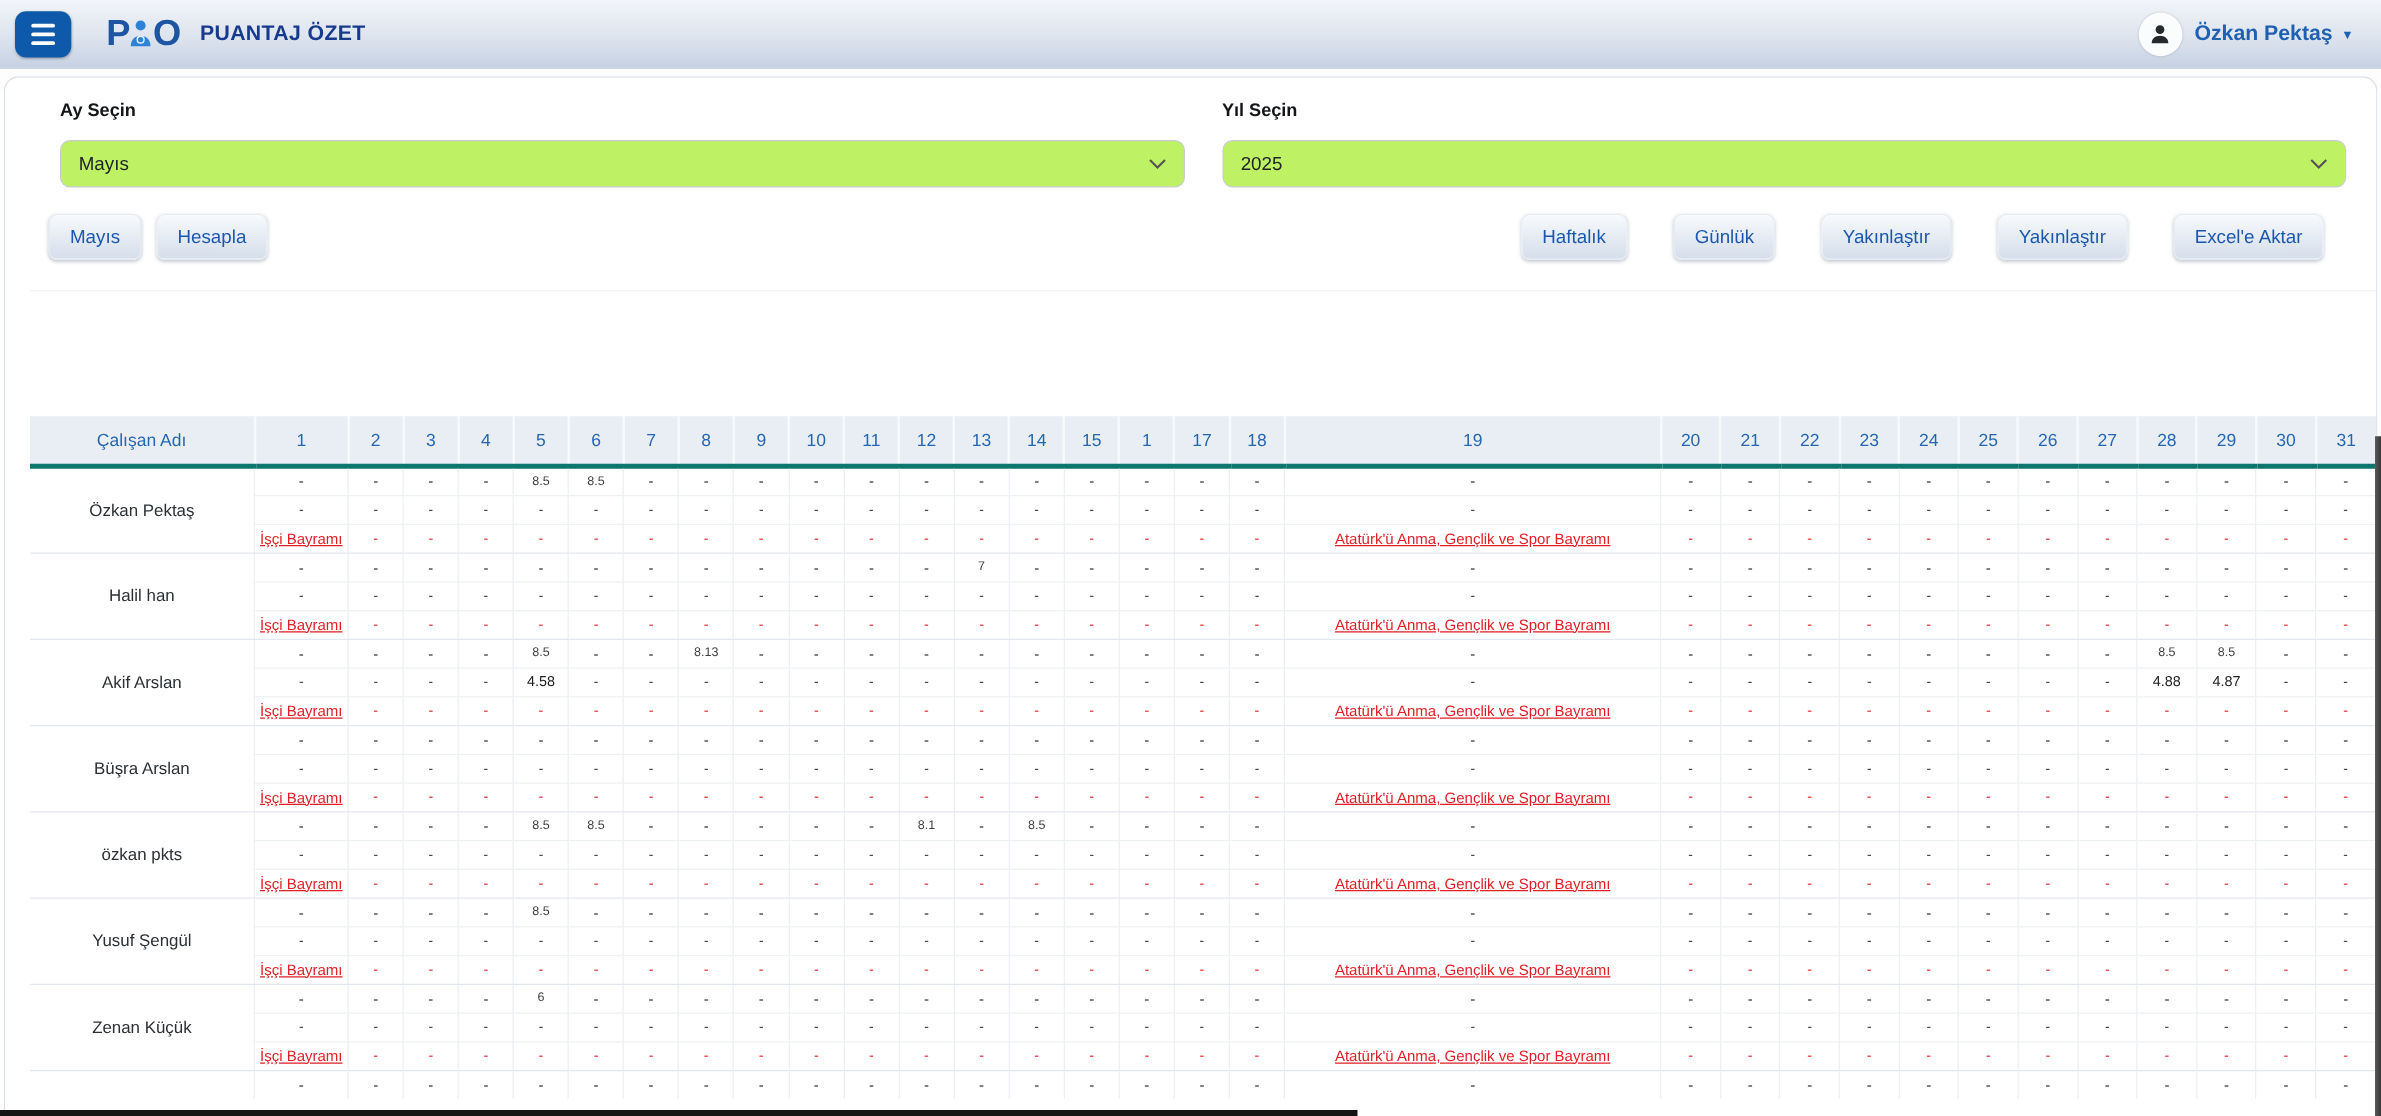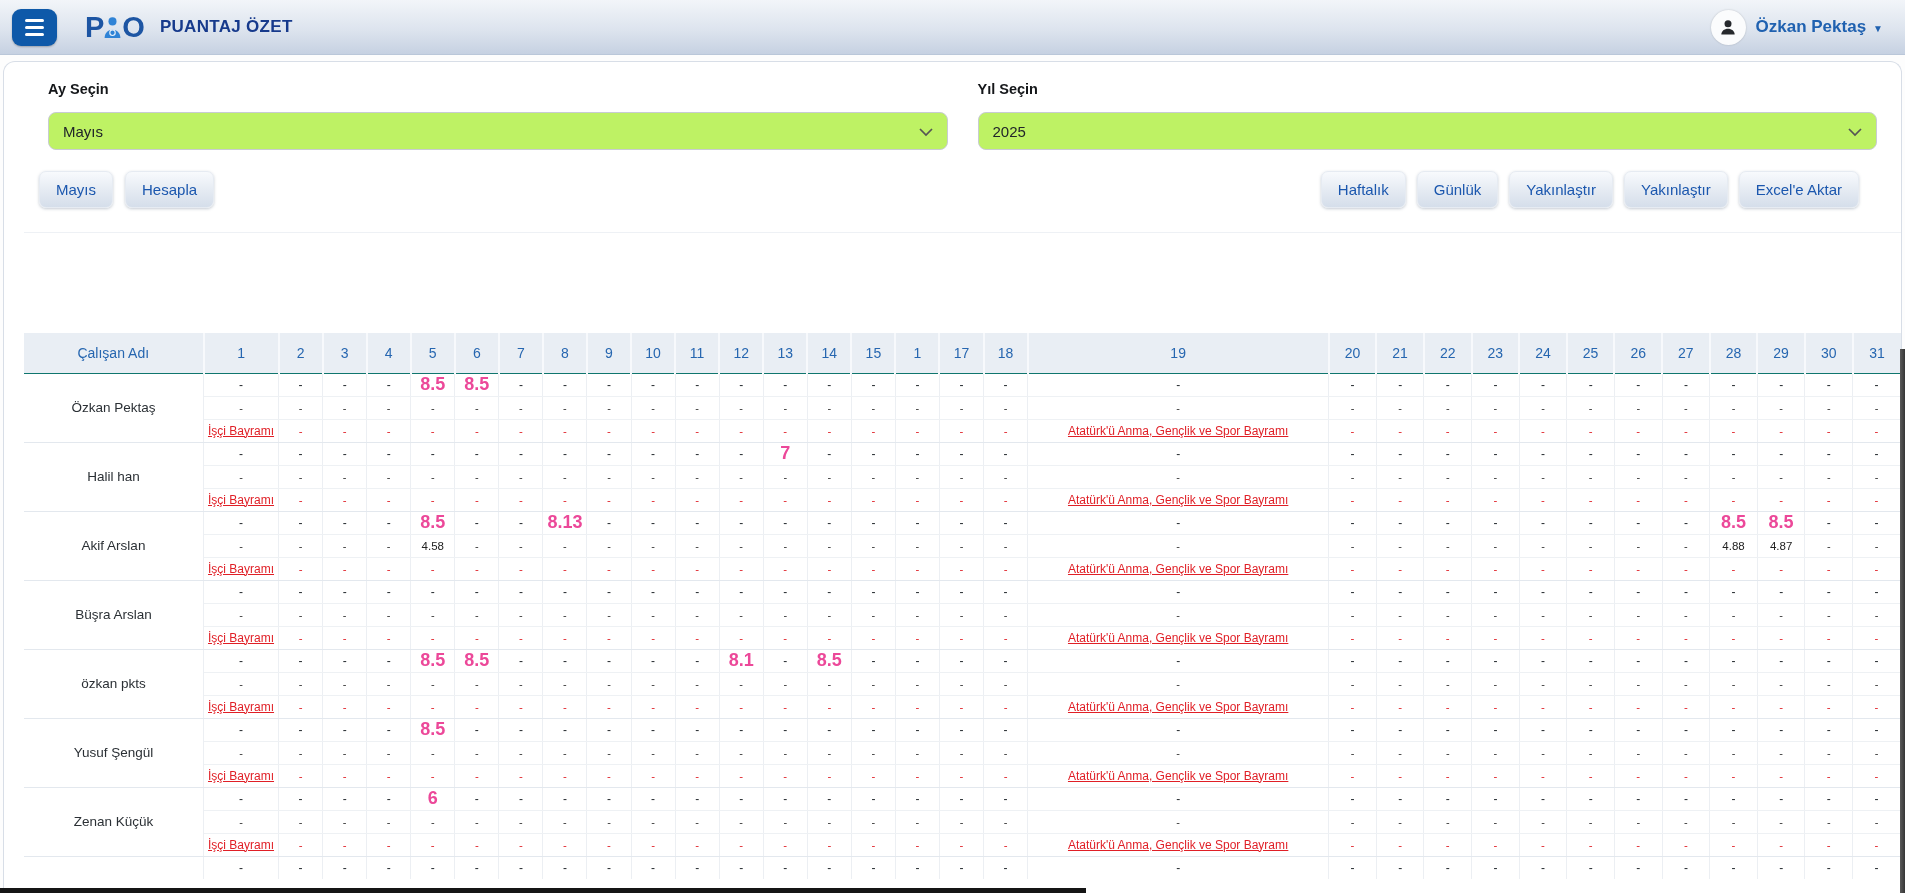--- a/index.html
+++ b/index.html
@@ -77,21 +77,21 @@
     cursor: pointer;
   }
   .select .chev { margin-left: auto; }
 
   .actions-row {
     display: flex; align-items: center;
     margin-top: 21px;
     padding: 0 42px 0 15px;
   }
   .left-actions { display: flex; gap: 12px; }
-  .right-actions { margin-left: auto; display: flex; gap: 11px; }
+  .right-actions { margin-left: auto; display: flex; gap: 37px; }
   .btn {
     background: linear-gradient(180deg, #f8fafd 0%, #e4eaf2 55%, #d5deea 100%);
     border: 1px solid #e6ebf2;
     border-radius: 7px;
     padding: 9px 16px;
     font-family: "Liberation Sans", sans-serif;
     font-size: 15px; color: #1b57ae;
     cursor: pointer;
     box-shadow: 0 1px 3px rgba(90,105,130,.35);
     white-space: nowrap;
@@ -111,40 +111,40 @@
   col.c-d19 { width: 16.05%; }
   col.c-nb  { width: 2.54%; }
 
   .timesheet th {
     background: #e9eef4;
     color: #2666b0;
     font-size: 14px; font-weight: 500;
     height: 40px;
     text-align: center;
     border-right: 2px solid #f7f9fc;
-    border-bottom: 1px solid #0f766e;
+    border-bottom: 4px solid #0f766e;
   }
   .timesheet th:last-child { border-right: none; }
 
   .timesheet td {
     height: 23px;
     text-align: center;
     vertical-align: middle;
     border-right: 1px solid #eceff3;
     border-bottom: 1px solid #eef1f4;
     font-size: 12px; color: #1f2429;
     overflow: hidden; white-space: nowrap;
   }
   .timesheet td.name {
     font-size: 13.5px; color: #2b3035;
     background: #fff;
     border-right: 1px solid #eceff3;
     border-bottom: 1px solid #e3e8ee;
   }
-  .timesheet .r1 td.val { font-weight: 700; font-size: 18px; color: #ec4899; }
+  .timesheet .r1 td.val { font-weight: 400; font-size: 10px; color: #404040; }
   .timesheet .r2 td { font-size: 11px; color: #333; }
   .timesheet .r2 td.val2 { font-size: 11.5px; color: #222; }
   .timesheet .r3 td { color: #e01f26; font-size: 11.5px; border-bottom: 1px solid #e3e8ee; }
   .timesheet .r3 td.hol { font-size: 12px; text-decoration: underline; }
   .timesheet .partial td { border-bottom: none; }
 
   
   .v-scrollbar {
     position: absolute;
     right: 0; top: 349px; bottom: 0;

